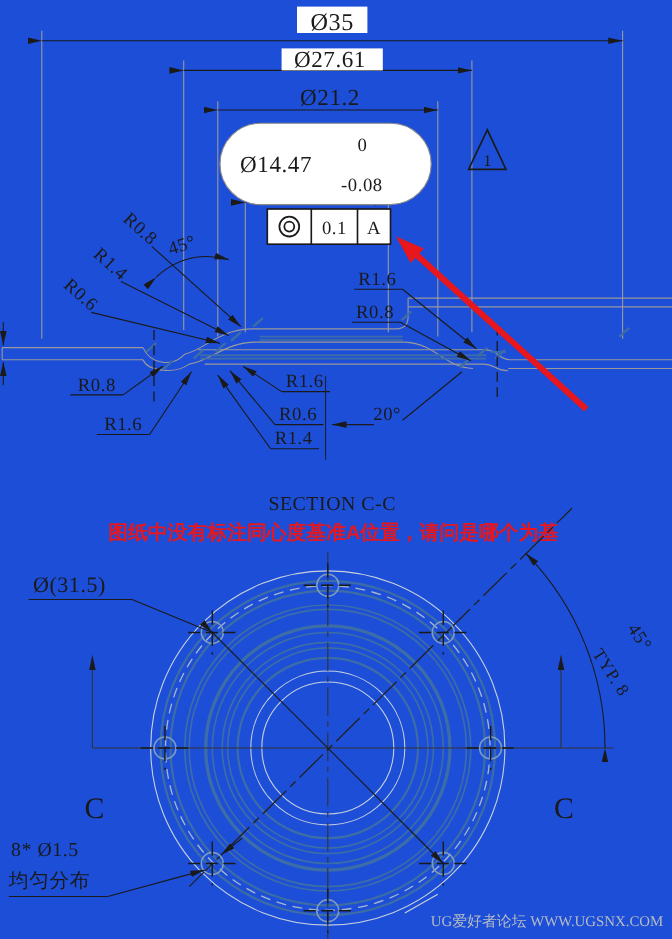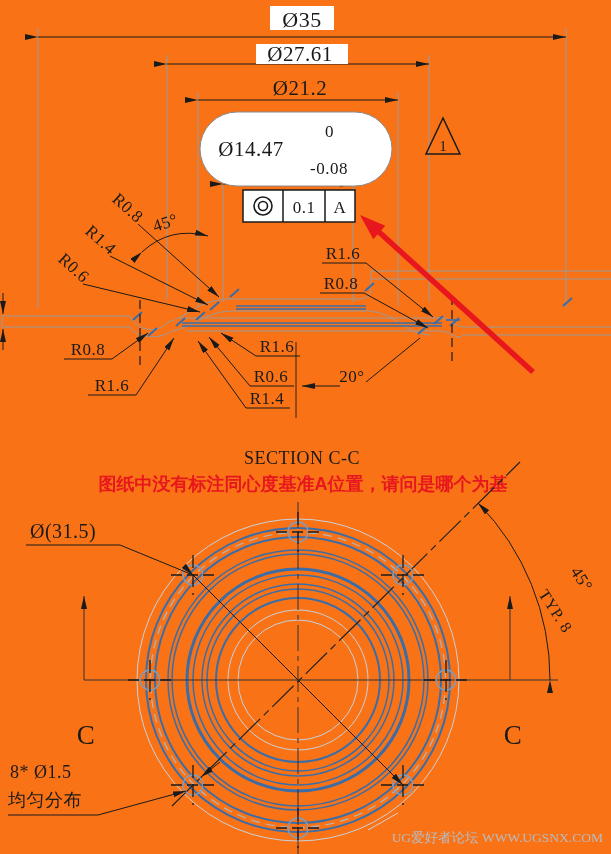--- a/index.html
+++ b/index.html
@@ -1,17 +1,17 @@
 <!DOCTYPE html>
 <html><head>
 <meta charset="utf-8">
 <style>
   html,body{margin:0;padding:0;background:#ffffff;}
   body{width:611px;height:854px;overflow:hidden;font-family:"Liberation Serif",serif;}
-  #stage{position:relative;width:611px;height:854px;background:#f97316;}
+  #stage{position:relative;width:611px;height:854px;background:#1d4ed8;}
   svg text{font-family:"Liberation Serif","DejaVu Serif",serif;fill:#1a1a1a;}
   svg text.cad{letter-spacing:0.5px;}
   svg text.red{fill:#e8161d;font-weight:700;font-family:"Liberation Sans","DejaVu Sans",sans-serif;}
   svg text.wm{fill:#b6bcc2;}
 </style>
 </head>
 <body>
 
 <div id="stage">
 <svg width="611" height="854" viewBox="0 0 611 854">

